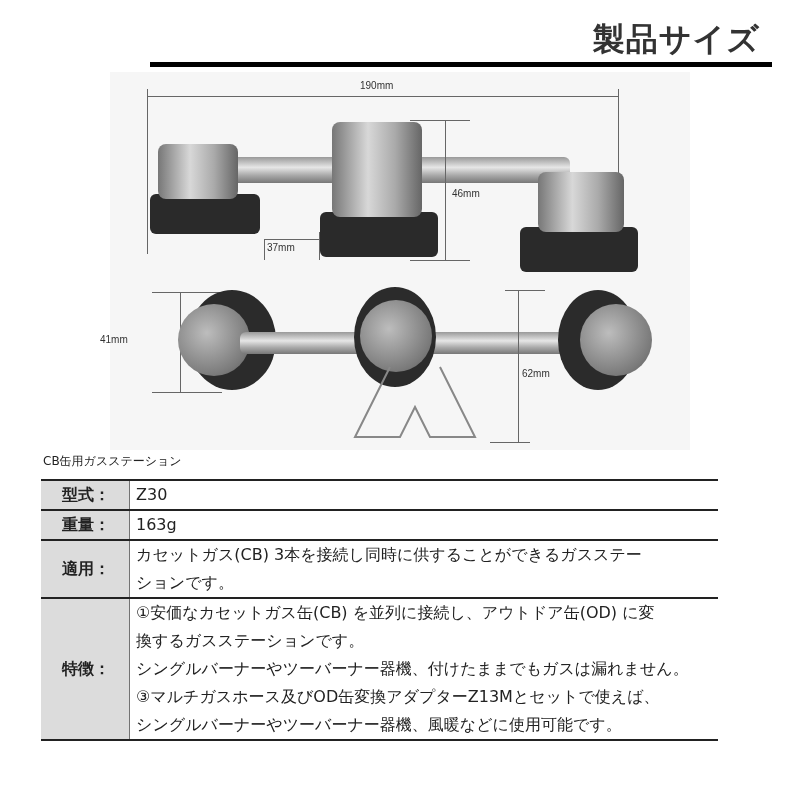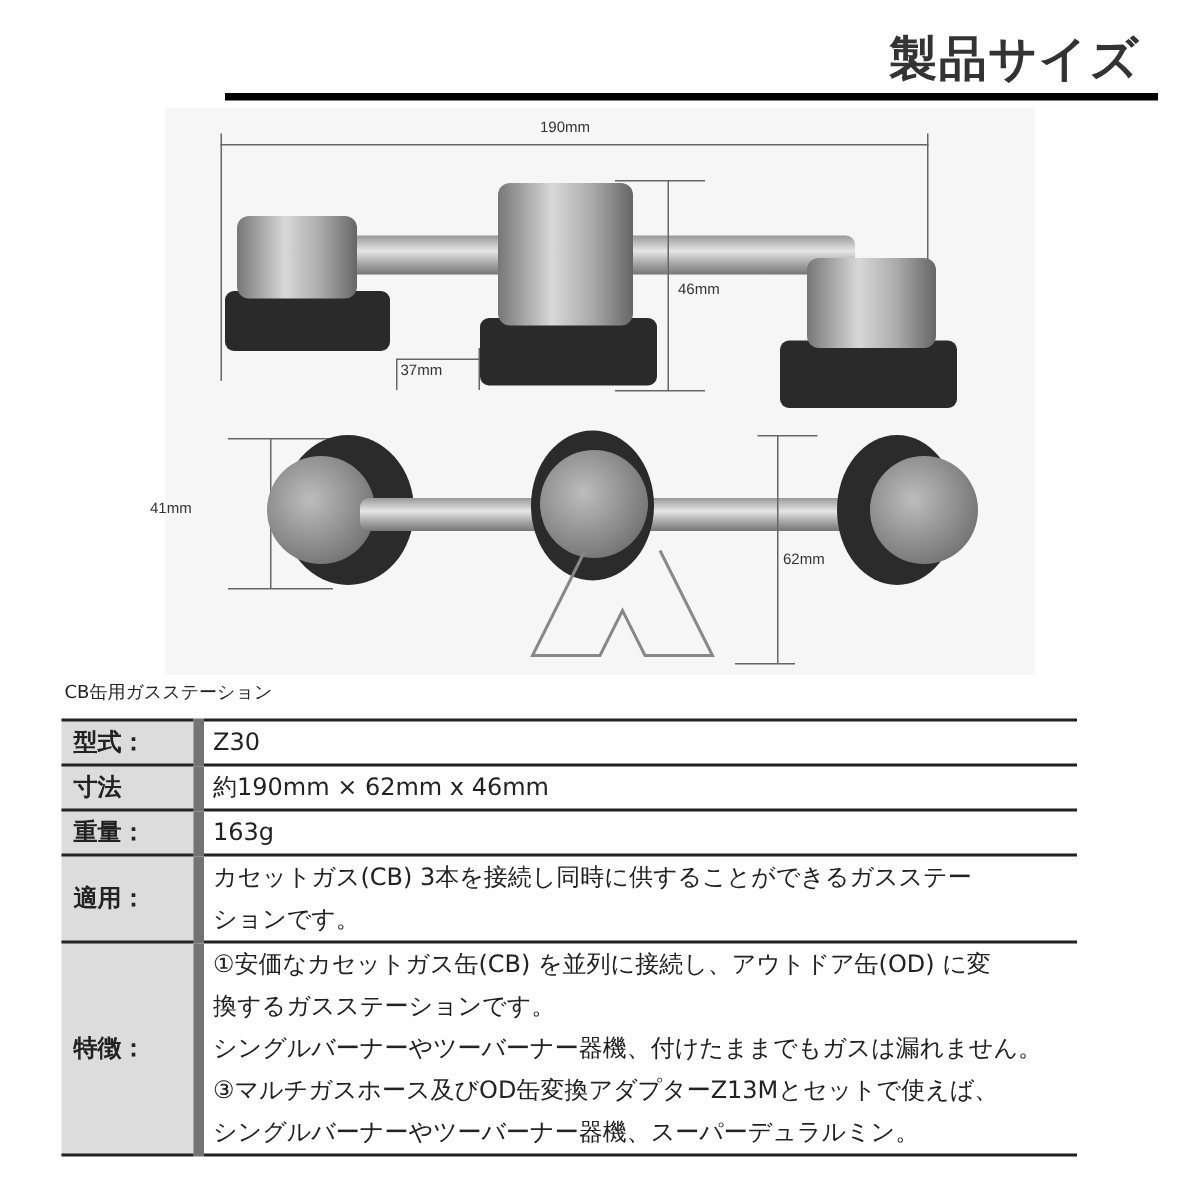--- a/index.html
+++ b/index.html
@@ -12,21 +12,21 @@
   .dim-text { position:absolute; font-family:"Liberation Sans", sans-serif; font-size:10px; color:#333; }
   .dline { position:absolute; background:#666; }
   .cyl { position:absolute; border-radius:8px; background:linear-gradient(90deg,#777,#d8d8d8 40%,#aaa 70%,#666); }
   .base { position:absolute; background:#2a2a2a; border-radius:6px; }
   .rod { position:absolute; background:linear-gradient(180deg,#999,#e6e6e6 40%,#aaa 70%,#777); border-radius:6px; }
   .disc { position:absolute; border-radius:50%; background:radial-gradient(circle at 40% 40%,#bdbdbd,#7a7a7a 70%,#555); }
   .ring { position:absolute; border-radius:50%; background:#2b2b2b; }
   .subtitle { position:absolute; left:43px; top:453px; font-size:12px; color:#222; }
   table.spec { position:absolute; left:41px; top:479px; width:677px; border-collapse:collapse; font-size:16px; }
   table.spec td { border-top:2px solid #222; border-bottom:2px solid #222; padding:0 6px; vertical-align:middle; }
-  table.spec td.label { width:74px; background:#dcdcdc; font-weight:bold; border-right:7px solid #737373; padding-left:8px; }
+  table.spec td.label { width:74px; background:#dcdcdc; font-weight:bold; border-right:1px solid #737373; padding-left:8px;text-align:center; }
   table.spec td.val { line-height:28px; }
   .r1 td, .r2 td, .r3 td, .r4 td { height:27px; }
   .r5 td { height:54px; }
   .r6 td { height:135px; }
 </style>
 </head>
 <body>
 
 <div class="title">製品サイズ</div>
 <div class="title-bar"></div>
@@ -79,39 +79,35 @@
 </div>
 
 <div class="subtitle">CB缶用ガスステーション</div>
 
 <table class="spec">
   <tbody>
       <tr class="r1">
     <td class="label">型式：</td>
     <td class="val">Z30</td>
   </tr>
-  <tr class="r2">
-    <td class="label">寸法</td>
-    <td class="val">約190mm × 62mm x 46mm</td>
-  </tr>
   <tr class="r3">
     <td class="label">重量：</td>
     <td class="val">163g</td>
   </tr>
   <tr class="r5">
     <td class="label">適用：</td>
     <td class="val">
       <div>カセットガス(CB) 3本を接続し同時に供することができるガスステー</div>
       <div>ションです。</div>
     </td>
   </tr>
   <tr class="r6">
     <td class="label">特徴：</td>
     <td class="val">
       <div>①安価なカセットガス缶(CB) を並列に接続し、アウトドア缶(OD) に変</div>
       <div>換するガスステーションです。</div>
       <div>シングルバーナーやツーバーナー器機、付けたままでもガスは漏れません。</div>
       <div>③マルチガスホース及びOD缶変換アダプターZ13Mとセットで使えば、</div>
-      <div>シングルバーナーやツーバーナー器機、スーパーデュラルミン。</div>
+      <div>シングルバーナーやツーバーナー器機、風暖などに使用可能です。</div>
     </td>
   </tr>
 </tbody>
   </table>
 
 </body></html>

